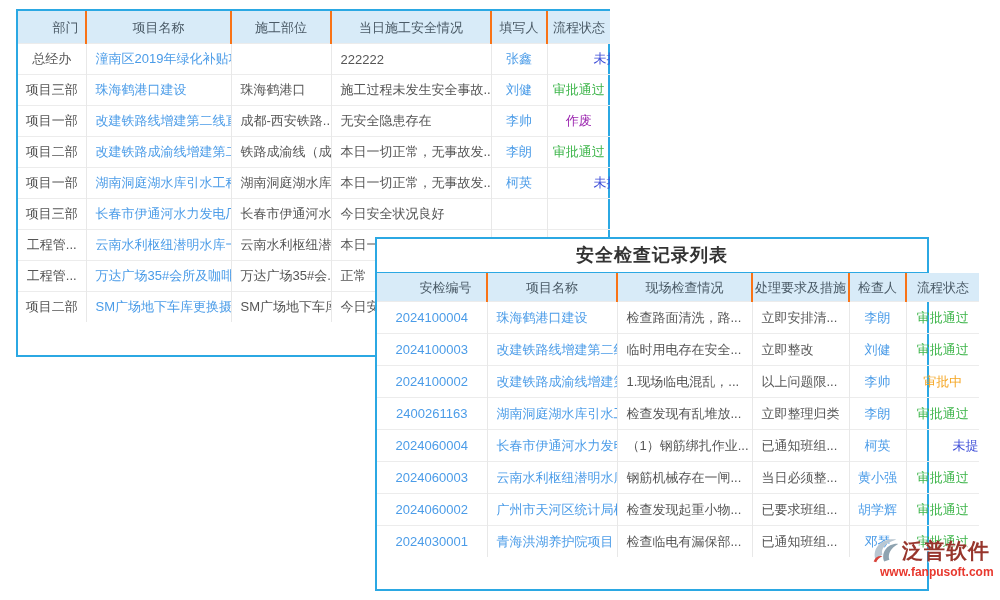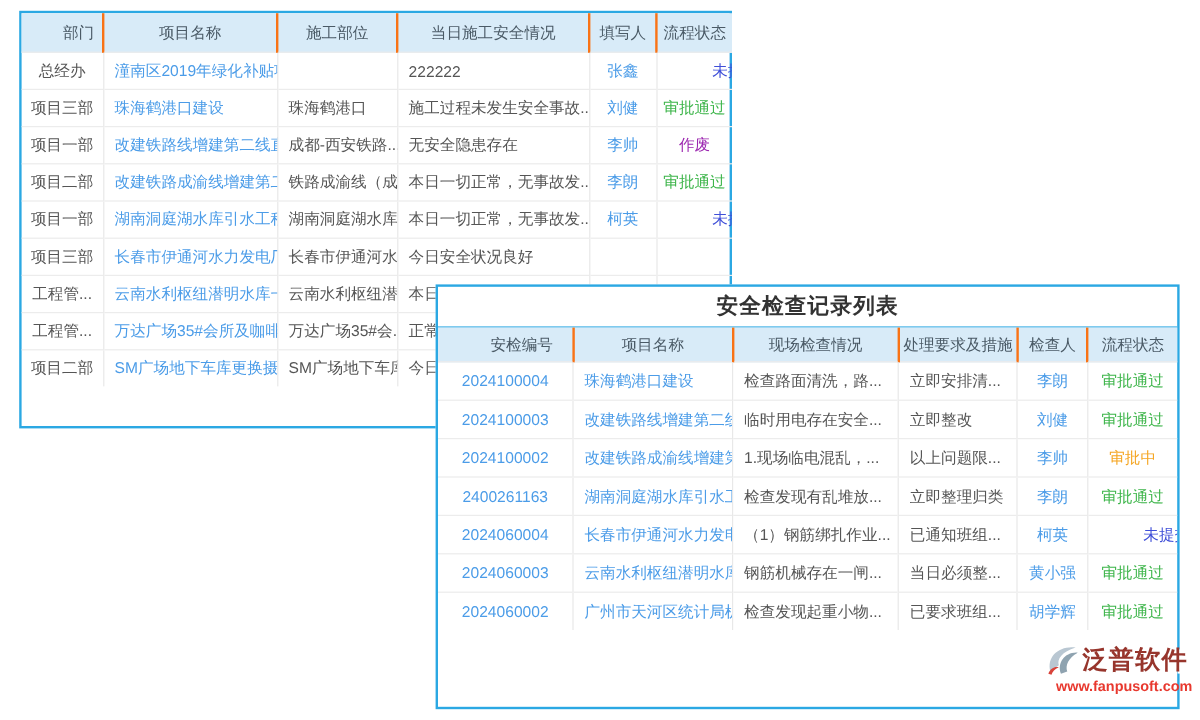--- a/index.html
+++ b/index.html
@@ -5,21 +5,21 @@
   html,body{margin:0;padding:0;}
   body{
     width:1000px;height:600px;position:relative;overflow:hidden;background:#fff;
     font-family:"Liberation Sans","DejaVu Sans",sans-serif;
   }
   .panel{
     position:absolute;background:#fff;border:2px solid var(--frame,#2ba8e3);
     box-sizing:border-box;z-index:1;
   }
   #panel-0{left:16px;top:9px;width:594px;height:348px;}
-  #panel-1{left:363px;top:237px;width:620px;height:354px;z-index:2;}
+  #panel-1{left:375px;top:237px;width:554px;height:354px;z-index:2;}
   .panel-title{
     text-align:center;font-weight:bold;font-size:18px;color:#333;
     height:33px;line-height:33px;border-bottom:1px solid var(--frame,#2ba8e3);
     letter-spacing:1px;
   }
   table{width:100%;border-collapse:collapse;table-layout:fixed;font-size:13px;}
   th{
     background:#d8ebf8;color:#4a5a66;font-weight:normal;text-align:center;
     padding:4px 2px;border-left:2px solid #f97316;line-height:17px;
   }
@@ -228,20 +228,28 @@
             <td class="s-green al-c">审批通过</td>
           </tr>
           <tr>
             <td class="s-link al-c">2024060002</td>
             <td class="s-link">广州市天河区统计局机...</td>
             <td class="">检查发现起重小物...</td>
             <td class="">已要求班组...</td>
             <td class="s-link al-c">胡学辉</td>
             <td class="s-green al-c">审批通过</td>
           </tr>
+          <tr>
+            <td class="s-link al-c">2024030001</td>
+            <td class="s-link">青海洪湖养护院项目</td>
+            <td class="">检查临电有漏保部...</td>
+            <td class="">已通知班组...</td>
+            <td class="s-link al-c">邓琴</td>
+            <td class="s-green al-c">审批通过</td>
+          </tr>
         </tbody>
       </table>
     </div>
 </div>
 
 <div class="watermark">
   <div class="wm-row">
     <svg class="wm-logo" viewBox="0 0 32 32">
       <path d="M5 27 C1 13 13 2 29 4 C16 8 11 15 13 21 Z" fill="#b9c7d2"></path>
       <path d="M15 29 C11 19 19 8 31 9 C22 14 19 21 21 27 Z" fill="#8fa3b0"></path>

